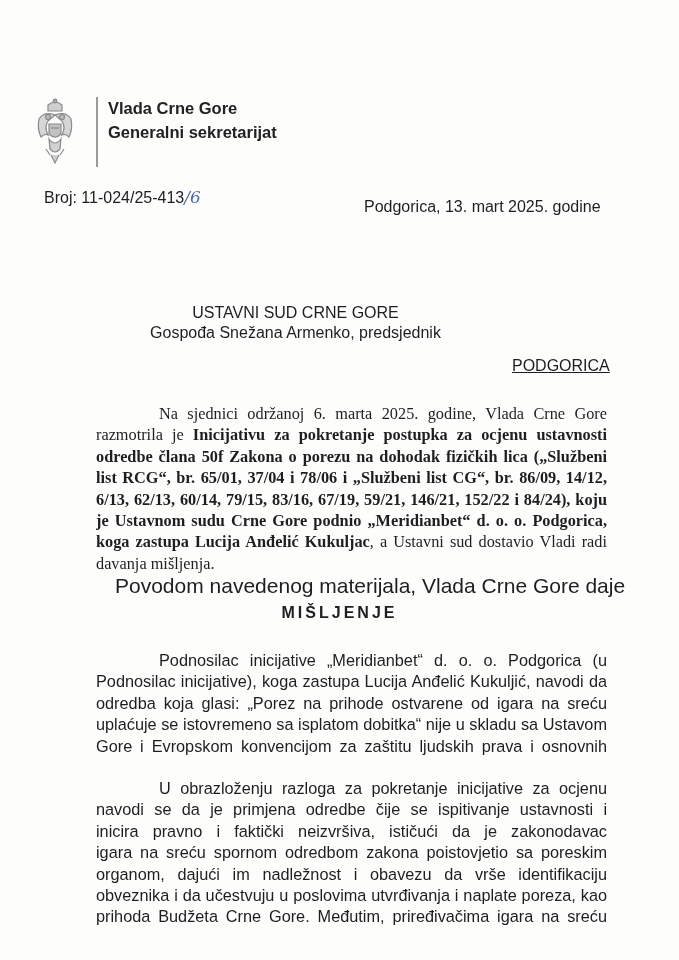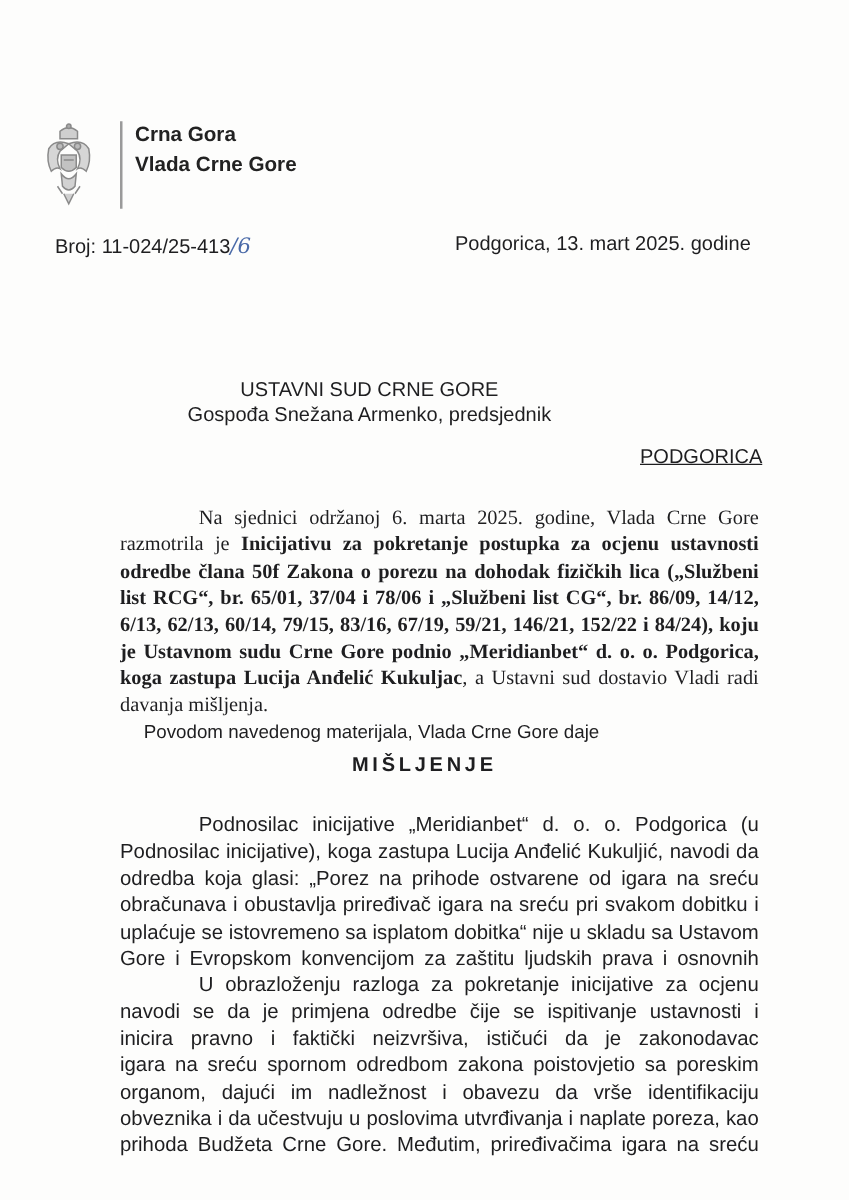--- a/index.html
+++ b/index.html
@@ -7,29 +7,29 @@
       width: 679px; height: 960px; background: #fdfdfc; position: relative; overflow: hidden;
       font-family: "Liberation Sans", sans-serif; color: #1e1e20;
     }
     .abs { position: absolute; }
     .header-line { font-size: 16.5px; font-weight: bold; line-height: 24px; color: #222; }
     .crest { left: 36px; top: 97px; width: 38px; height: 70px; }
     .vline { left: 96px; top: 97px; width: 1.5px; height: 70px; background: #9a9a9a; }
     .hdr-text { left: 108px; top: 96px; }
     .broj { left: 44px; top: 187px; font-size: 16px; }
     .broj .hand { color: #4a6aa8; font-family: "DejaVu Serif", serif; font-style: italic; font-size: 17px; }
-    .date { left: 364px; top: 187px; font-size: 16px; }
+    .date { left: 364px; top: 198px; font-size: 16px; }
     .recipient { left: 0; width: 587px; text-align: center; font-size: 16px; line-height: 20px; top: 303px; }
     .city { left: 512px; top: 357px; font-size: 16px; text-decoration: underline; }
     .body-text {
       left: 96px; width: 511px; font-size: 16.3px; line-height: 21.4px; text-align: justify;
     }
     .para1 { top: 403px; font-family: Liberation Serif, serif; }
     .b { font-weight: bold; }
-    .povodom { left: 96px; top: 575px; font-size: 15px; line-height: 21.4px; text-indent: 19px; }
+    .povodom { left: 96px; top: 575px; font-size: 21px; line-height: 21.4px; text-indent: 19px; }
     .misljenje { left: 0; width: 679px; text-align: center; top: 604px; font-size: 16px; font-weight: bold; letter-spacing: 3px; }
     .para2 { top: 650px; }
     .para3 { top: 778px; }
     .line { display: block; text-align: justify; text-align-last: justify; height: 21.4px; white-space: nowrap; }
     .line.last { text-align-last: left; }
     .line.ind { padding-left: 63px; }
   </style>
 </head>
 <body>
 
@@ -50,22 +50,22 @@
       <path d="M15 31 L23 31"></path>
 
       <path d="M13 42 Q19 50 25 42 L24 52 Q19 58 14 52 Z" fill="#d2d2d2"></path>
       <path d="M10 52 L14 58 M28 52 L24 58"></path>
       <path d="M15 58 L19 66 L23 58" fill="#cfcfcf"></path>
     </g>
   </svg>
 </div>
 <div class="abs vline"></div>
 <div class="abs hdr-text">
-  <div class="header-line">Crna Gora</div>
   <div class="header-line">Vlada Crne Gore</div>
+  <div class="header-line">Generalni sekretarijat</div>
 </div>
 
 <div class="abs broj">
   <span>Broj: 11-024/25-413</span><span class="hand">/6</span>
 </div>
 <div class="abs date">Podgorica, 13. mart 2025. godine</div>
 
 <div class="abs recipient">
   <div style="padding-left:4px;">USTAVNI SUD CRNE GORE</div>
   <div style="padding-left:4px;">Gospođa Snežana Armenko, predsjednik</div>
@@ -84,21 +84,20 @@
 </div>
 
 <div class="abs povodom">Povodom navedenog materijala, Vlada Crne Gore daje</div>
 
 <div class="abs misljenje">MIŠLJENJE</div>
 
 <div class="abs body-text para2">
   <div class="line ind" style="white-space: normal; overflow: hidden;">Podnosilac inicijative „Meridianbet“ d. o. o. Podgorica (u daljem tekstu:</div>
   <div class="line" style="white-space: normal; overflow: hidden;">Podnosilac inicijative), koga zastupa Lucija Anđelić Kukuljić, navodi da</div>
   <div class="line" style="white-space: normal; overflow: hidden;">odredba koja glasi: „Porez na prihode ostvarene od igara na sreću</div>
-  <div class="line" style="white-space: normal; overflow: hidden;">obračunava i obustavlja priređivač igara na sreću pri svakom dobitku i</div>
   <div class="line" style="white-space: normal; overflow: hidden;">uplaćuje se istovremeno sa isplatom dobitka“ nije u skladu sa Ustavom Crne</div>
   <div class="line" style="white-space: normal; overflow: hidden;">Gore i Evropskom konvencijom za zaštitu ljudskih prava i osnovnih sloboda.</div>
 </div>
 
 <div class="abs body-text para3">
   <div class="line ind" style="white-space: normal; overflow: hidden;">U obrazloženju razloga za pokretanje inicijative za ocjenu ustavnosti</div>
   <div class="line" style="white-space: normal; overflow: hidden;">navodi se da je primjena odredbe čije se ispitivanje ustavnosti i zakonitosti</div>
   <div class="line" style="white-space: normal; overflow: hidden;">inicira pravno i faktički neizvršiva, ističući da je zakonodavac priređivače</div>
   <div class="line" style="white-space: normal; overflow: hidden;">igara na sreću spornom odredbom zakona poistovjetio sa poreskim</div>
   <div class="line" style="white-space: normal; overflow: hidden;">organom, dajući im nadležnost i obavezu da vrše identifikaciju poreskih</div>

